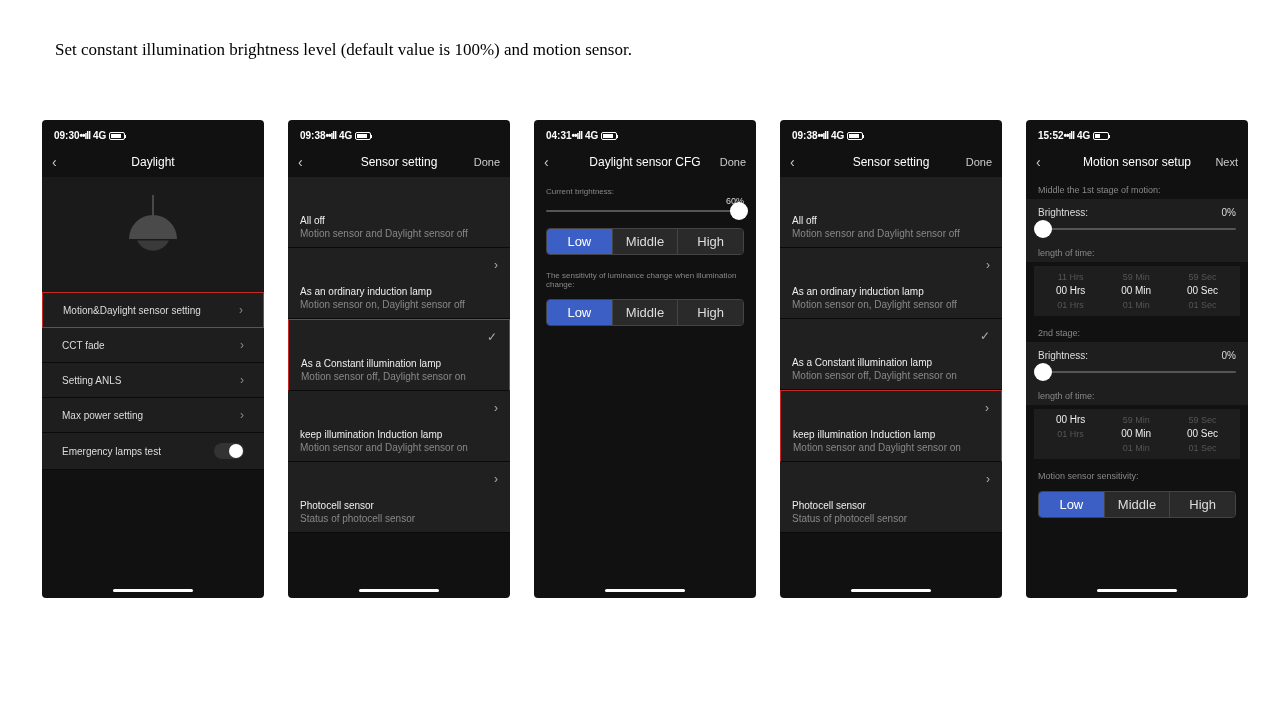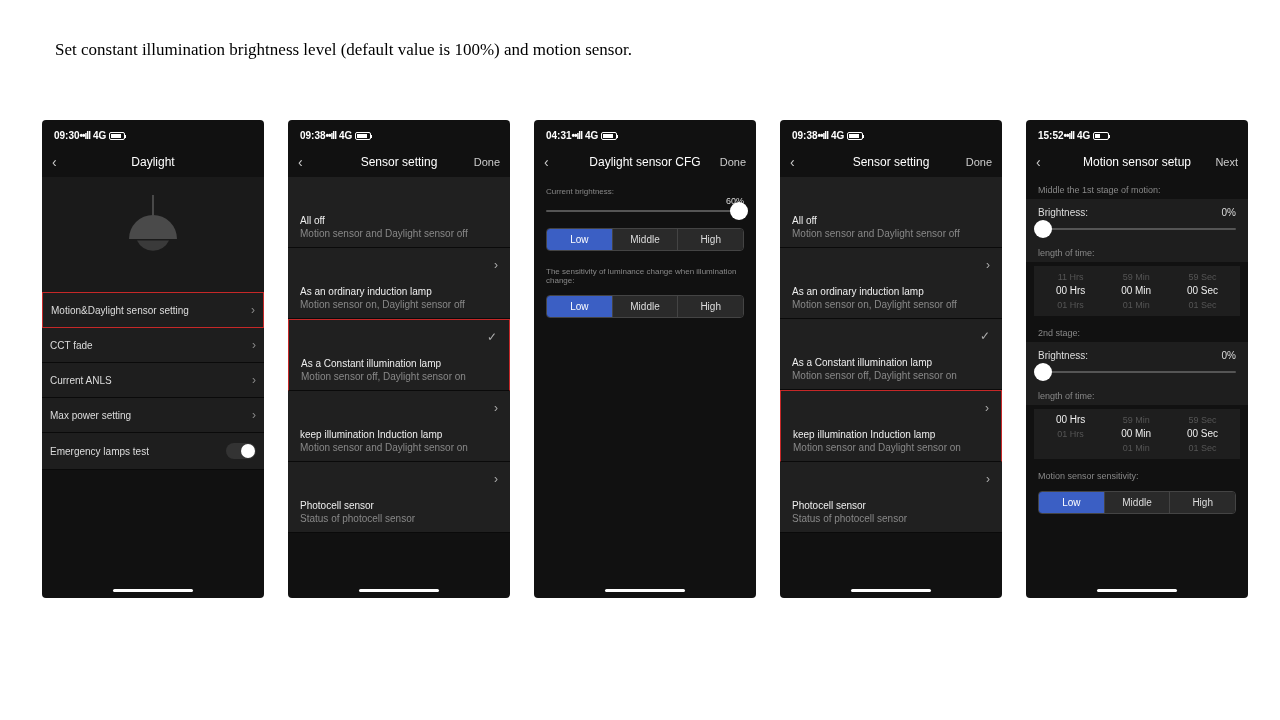--- a/index.html
+++ b/index.html
@@ -11,36 +11,36 @@
     .status-right { display: flex; align-items: center; gap: 3px; font-size: 10px; }
     .signal::before { content: "••ıll"; letter-spacing: -1px; }
     .battery { display: inline-block; width: 16px; height: 8px; border: 1px solid #fff; border-radius: 2px; position: relative; }
     .battery::after { content: ""; position: absolute; right: -2px; top: 2px; width: 1px; height: 3px; background: #fff; }
     .battery-fill { position: absolute; left: 1px; top: 1px; bottom: 1px; background: #fff; }
     .nav { display: flex; align-items: center; justify-content: center; position: relative; height: 30px; font-size: 12px; color: #fff; font-weight: 500; }
     .nav-back { position: absolute; left: 10px; font-size: 14px; color: #ccc; }
     .nav-right { position: absolute; right: 10px; font-size: 11px; color: #ccc; }
     .lamp-img { display: flex; justify-content: center; align-items: center; height: 115px; background: #1a1a1a; }
     .lamp-svg { width: 80px; height: 80px; }
-    .row { display: flex; justify-content: space-between; align-items: center; padding: 10px 8px; background: #1e1e1e; border-bottom: 1px solid #0a0a0a; font-size: 10px; color: #ddd; }
+    .row { display: flex; justify-content: space-between; align-items: center; padding: 10px 20px; background: #1e1e1e; border-bottom: 1px solid #0a0a0a; font-size: 10px; color: #ddd; }
     .row .chev { color: #888; font-size: 12px; }
     .row.toggle .knob { width: 30px; height: 16px; background: #333; border-radius: 8px; position: relative; }
     .row.toggle .knob::after { content: ""; position: absolute; right: 1px; top: 1px; width: 14px; height: 14px; background: #fff; border-radius: 50%; }
     .hl { border: 1px solid #c62828; }
     .sect-row { padding: 6px 12px 8px; background: #202020; border-bottom: 1px solid #0a0a0a; }
     .sect-row .title { font-size: 10px; color: #eee; margin-top: 32px; }
     .sect-row .sub { font-size: 10px; color: #888; margin-top: 2px; }
     .sect-row .icon { float: right; color: #aaa; font-size: 12px; margin-top: 4px; }
     .label-line { font-size: 8px; color: #888; padding: 10px 12px 4px; }
     .slider-wrap { padding: 2px 12px 10px; position: relative; }
     .slider-track { height: 2px; background: #555; border-radius: 1px; position: relative; }
     .slider-thumb { width: 18px; height: 18px; background: #fff; border-radius: 50%; position: absolute; top: -8px; }
     .slider-val { text-align: right; font-size: 9px; color: #ddd; padding-right: 12px; margin-top: -4px; margin-bottom: 2px; }
     .seg { display: flex; margin: 6px 12px; border-radius: 4px; overflow: hidden; border: 1px solid #444; }
-    .seg div { flex: 1; text-align: center; padding: 5px 0; font-size: 10px; background: #2a2a2a; color: #ddd; border-right: 1px solid #444; }
+    .seg div { flex: 1; text-align: center; padding: 5px 0; font-size: 13px; background: #2a2a2a; color: #ddd; border-right: 1px solid #444; }
     .seg div:last-child { border-right: none; }
     .seg div.active { background: #3b5fc4; color: #fff; }
     .picker { display: flex; justify-content: space-around; background: #1e1e1e; padding: 4px 4px; margin: 4px 8px; }
     .picker-col { text-align: center; font-size: 9px; line-height: 14px; }
     .picker-col .dim { color: #555; }
     .picker-col .cur { color: #eee; font-size: 10px; }
     .section-hdr { font-size: 9px; color: #888; padding: 8px 12px 4px; }
     .home-ind { position: absolute; bottom: 6px; left: 50%; transform: translateX(-50%); width: 80px; height: 3px; background: #fff; border-radius: 2px; }
     .brightness-row { display: flex; justify-content: space-between; padding: 8px 12px 2px; font-size: 10px; color: #ddd; background: #1e1e1e; gap: 18px; }
   </style>
@@ -75,21 +75,21 @@
     </div>
     <div class="row hl">
         <span>Motion&amp;Daylight sensor setting</span>
         <span class="chev">›</span>
       </div>
     <div class="row">
         <span>CCT fade</span>
         <span class="chev">›</span>
       </div>
     <div class="row">
-        <span>Current ANLS</span>
+        <span>Setting ANLS</span>
         <span class="chev">›</span>
       </div>
     <div class="row">
         <span>Max power setting</span>
         <span class="chev">›</span>
       </div>
     <div class="row toggle">
         <span>Emergency lamps test</span>
         <span class="knob"></span>
       </div>

